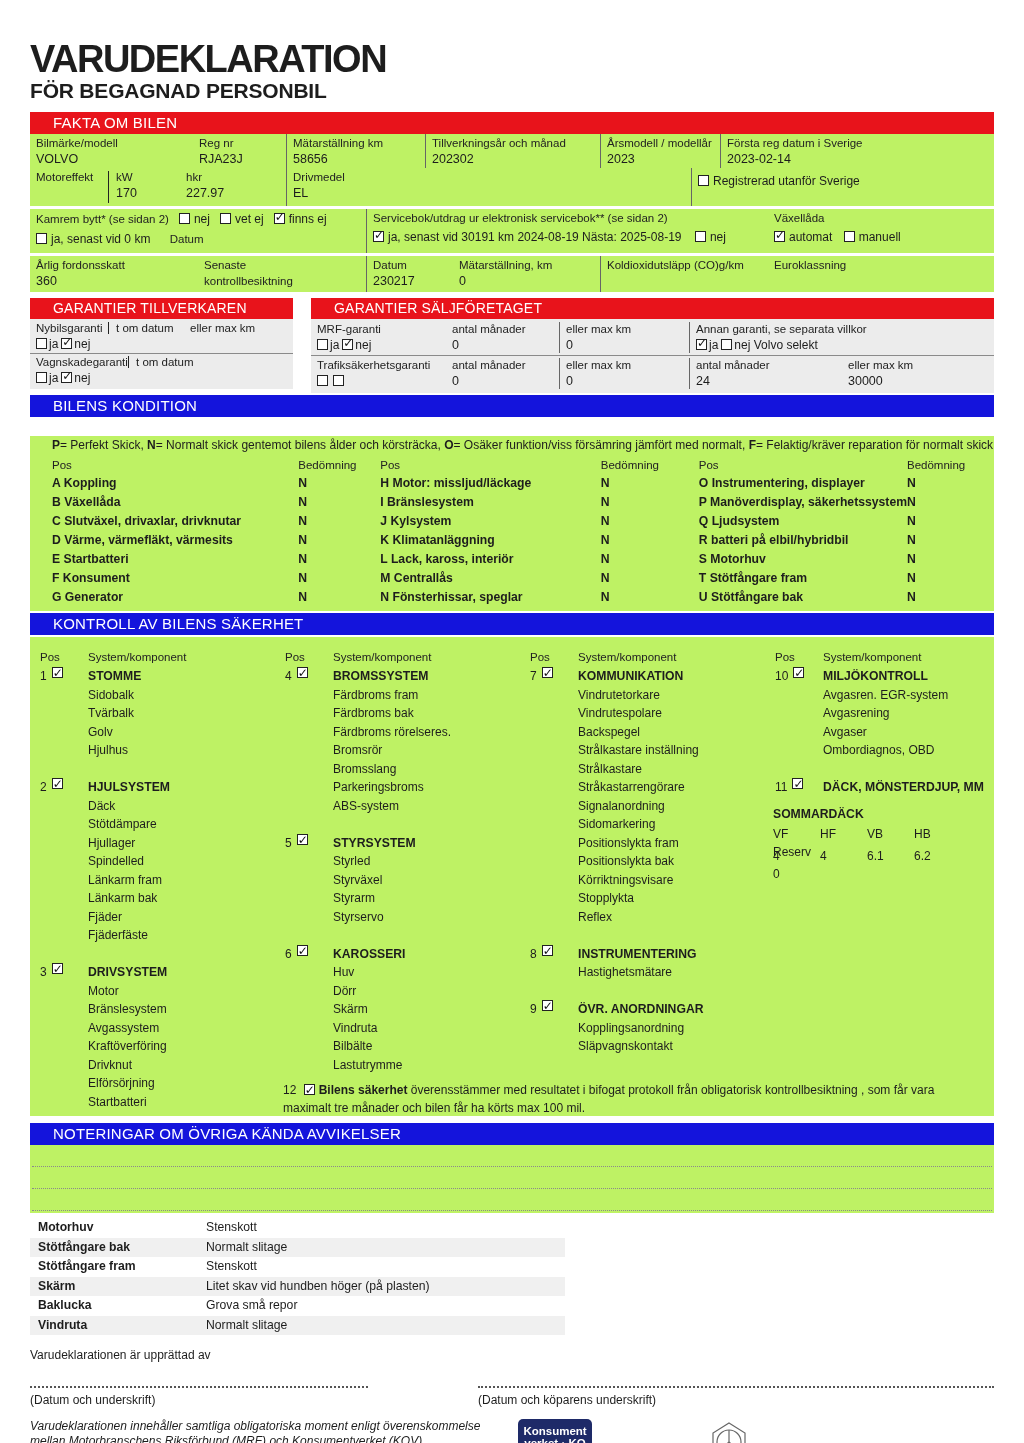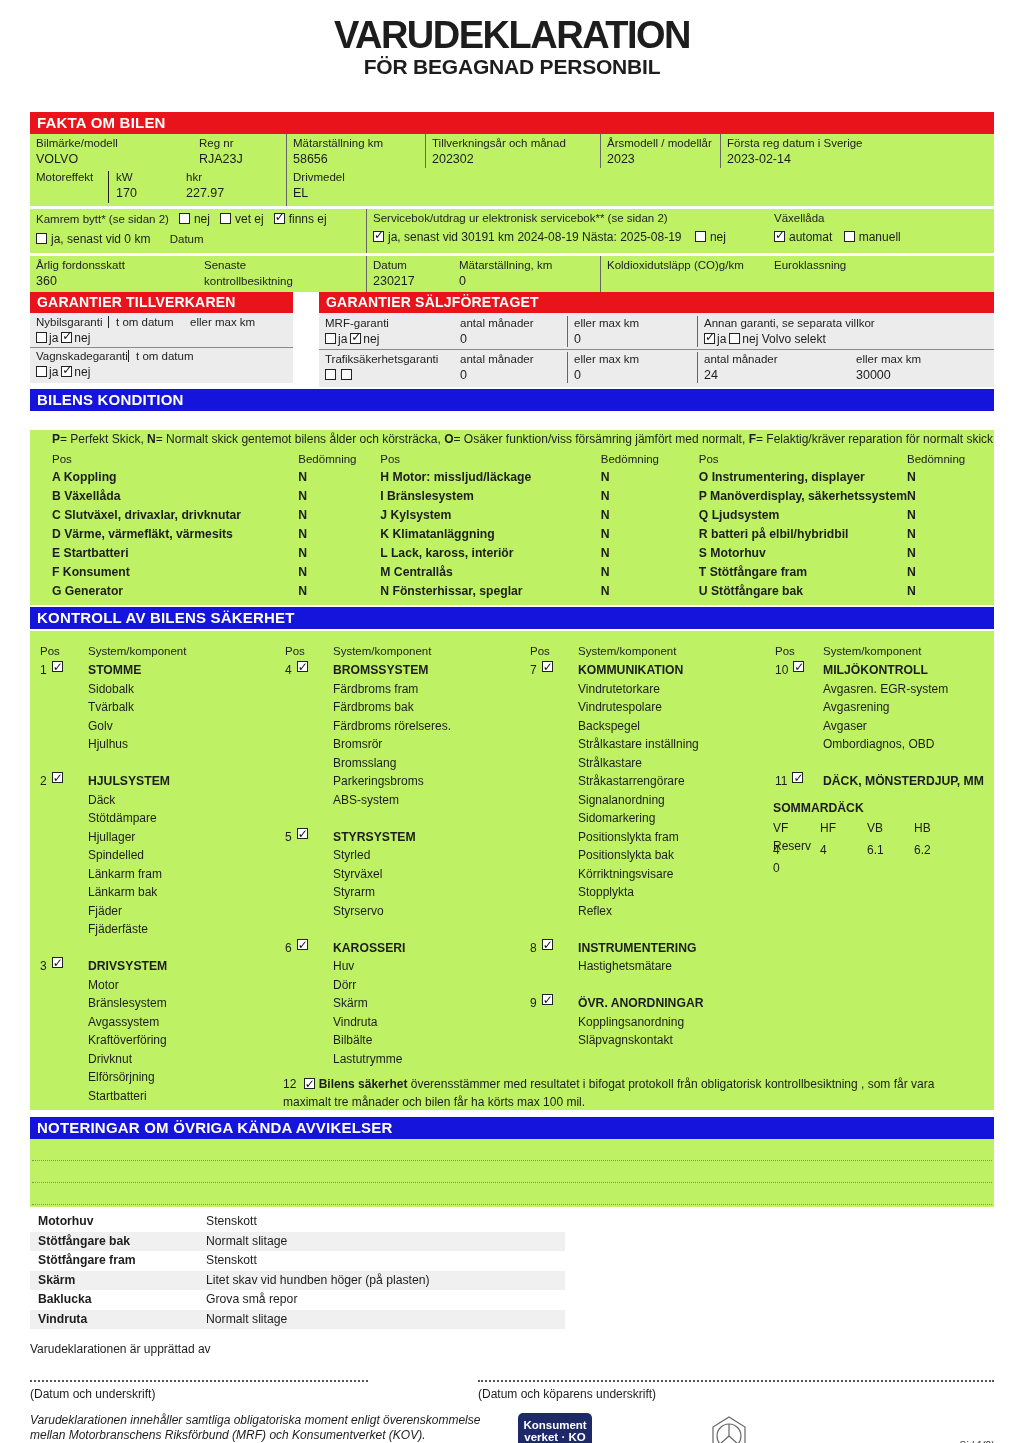--- a/index.html
+++ b/index.html
@@ -1,24 +1,24 @@
 <!DOCTYPE html>
 <html><head>
 <meta charset="utf-8">
 <style>
 *{margin:0;padding:0;box-sizing:border-box}
 body{width:1024px;height:1443px;overflow:hidden;background:#fff;color:#1d1d1d;
   font-family:"Liberation Sans","DejaVu Sans",sans-serif;font-size:12px}
 .page{position:relative;width:964px;margin-left:30px}
 
-.title-block{height:112px;padding-top:16px;text-align:center}
+.title-block{height:112px;padding-top:40px;text-align:left}
 .title-main{font-size:38px;font-weight:700;letter-spacing:-1.5px;line-height:1.02}
 .title-sub{font-size:21px;font-weight:700;letter-spacing:-.2px}
 
-.bar{color:#fff;font-weight:700;font-size:15px;height:22px;line-height:22px;padding:0 7px;letter-spacing:.2px}
+.bar{color:#fff;font-weight:400;font-size:15px;height:22px;line-height:22px;padding:0 23px;letter-spacing:.2px}
 .red{background:#e8131b}
 .blue{background:#1414dc}
 .panel{background:#bef264}
 .lbl{font-size:11.5px;color:#222}
 .val{font-size:12.5px;margin-top:3px}
 .bl{border-left:1px solid #666}
 .nowrap{white-space:nowrap}
 
 .cb{display:inline-block;width:11px;height:11px;border:1.6px solid #222;background:#fff;
   position:relative;vertical-align:-1px;margin-right:4px;flex:none}
@@ -35,21 +35,21 @@
 .f1>.fcell:nth-child(4){width:175px;border-left:1px solid #666}
 .f1>.fcell:nth-child(5){width:120px;border-left:1px solid #666}
 .f1>.fcell:nth-child(6){flex:1;border-left:1px solid #666}
 .f2{height:38px}
 .f3{height:44px}
 .f4{height:36px}
 .f-gap{height:3px;background:#fff}
 .minibar{border-left:1.6px solid #222;padding-left:7px}
 .line2{margin-top:6px}
 
-.gar-wrap{display:flex;gap:26px;margin-top:0}
+.gar-wrap{display:flex;gap:18px;margin-top:6px}
 .gpanel-l{width:263px}
 .gpanel-r{flex:1}
 .gar-wrap .bar{font-size:14px;height:21px;line-height:21px}
 .gbody{background:#ececec;padding:3px 0 4px}
 .ghr{border-top:1px solid #8a8a8a;margin:2px 0}
 .gcols{display:flex}
 .gcol{padding:1px 6px}
 .cbrow{margin-top:3px;font-size:12px;white-space:nowrap}
 .cbrow .cb{margin-right:2px}
 
@@ -161,20 +161,23 @@
         </div>
         <div>
           <div class="lbl">hkr</div>
           <div class="val">227.97</div>
         </div>
       </div>
       <div class="fcell bl" style="width:405px">
         <div class="lbl">Drivmedel</div>
         <div class="val">EL</div>
       </div>
+      <div class="fcell bl" style="flex:1;padding-top:6px">
+        <span class="cb"></span><span class="olbl" style="font-size:12px">Registrerad utanför Sverige</span>
+      </div>
     </div>
     <div class="f-gap"></div>
     <div class="f-row f3">
       <div class="fcell" style="width:336px">
         <div class="nowrap"><span class="lbl">Kamrem bytt* (se sidan 2)</span><span class="opt"><span class="cb"></span><span class="olbl">nej</span></span><span class="opt"><span class="cb"></span><span class="olbl">vet ej</span></span><span class="opt"><span class="cb checked"></span><span class="olbl">finns ej</span></span></div>
         <div class="line2 nowrap">
           <span class="cb"></span><span class="olbl" style="font-size:12px">ja, senast vid 0 km</span>
           <span class="lbl" style="margin-left:16px">Datum</span>
         </div>
       </div>

